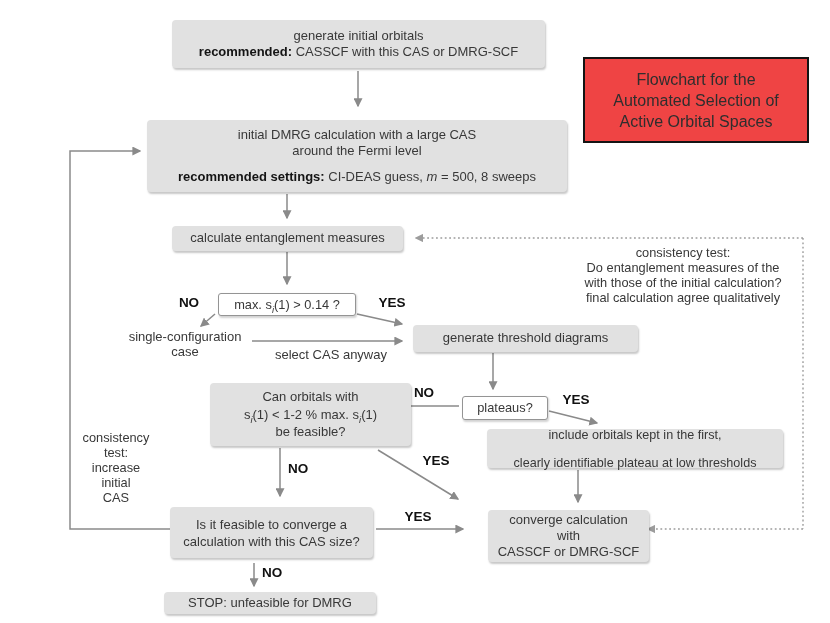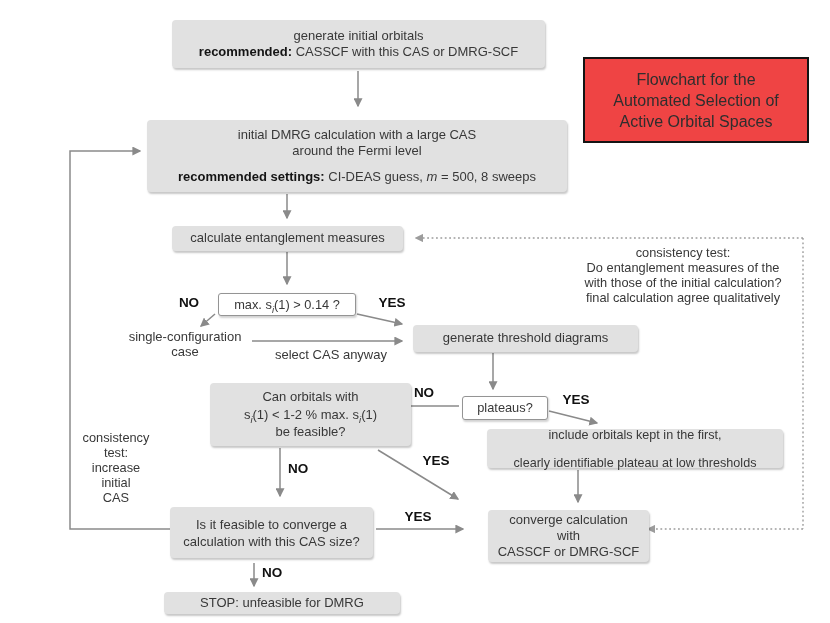--- a/index.html
+++ b/index.html
@@ -36,21 +36,21 @@
   #box-dmrg .gap{height:9px;}
   #box-calc{left:172px;top:226px;width:231px;height:25px;}
   #box-decision-max{left:218px;top:293px;width:136px;height:21px;font-size:12.8px;}
   #text-single-config{left:120px;top:330px;width:130px;line-height:14.5px;}
   #box-threshold{left:413px;top:325px;width:225px;height:27px;justify-content:center;}
   #box-exclude{left:210px;top:383px;width:201px;height:63px;line-height:17.5px;}
   #box-plateaus{left:462px;top:396px;width:84px;height:22px;font-size:12.8px;}
   #box-include{left:487px;top:429px;width:296px;height:39px;font-size:12.6px;line-height:16px;gap:12px;}
   #box-feasible{left:170px;top:507px;width:203px;height:51px;line-height:17px;}
   #box-converge{left:472px;top:510px;width:161px;height:52px;line-height:16px;margin-left:16px;}
-  #box-stop{left:164px;top:592px;width:236px;height:22px;}
+  #box-stop{left:164px;top:592px;width:212px;height:22px;}
   #lbl-no-max{left:169px;top:295px;width:40px;text-align:center;}
   #lbl-yes-max{left:372px;top:295px;width:40px;text-align:center;}
   #lbl-select{left:265px;top:347px;width:132px;text-align:center;}
   #lbl-no-plateaus{left:404px;top:385px;width:40px;text-align:center;}
   #lbl-yes-plateaus{left:556px;top:392px;width:40px;text-align:center;}
   #lbl-yes-exclude{left:416px;top:453px;width:40px;text-align:center;}
   #lbl-no-exclude{left:288px;top:461px;width:40px;text-align:left;}
   #lbl-yes-feasible{left:397px;top:509px;width:42px;text-align:center;}
   #lbl-no-feasible{left:262px;top:565px;width:36px;text-align:left;}
   #txt-consistency-left{left:64px;top:430px;width:104px;line-height:15px;font-size:12.8px;}

